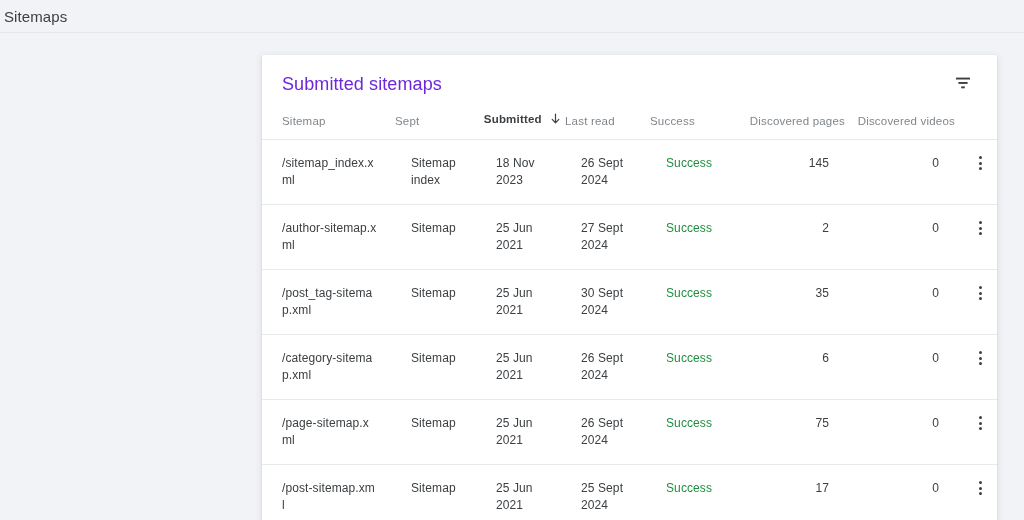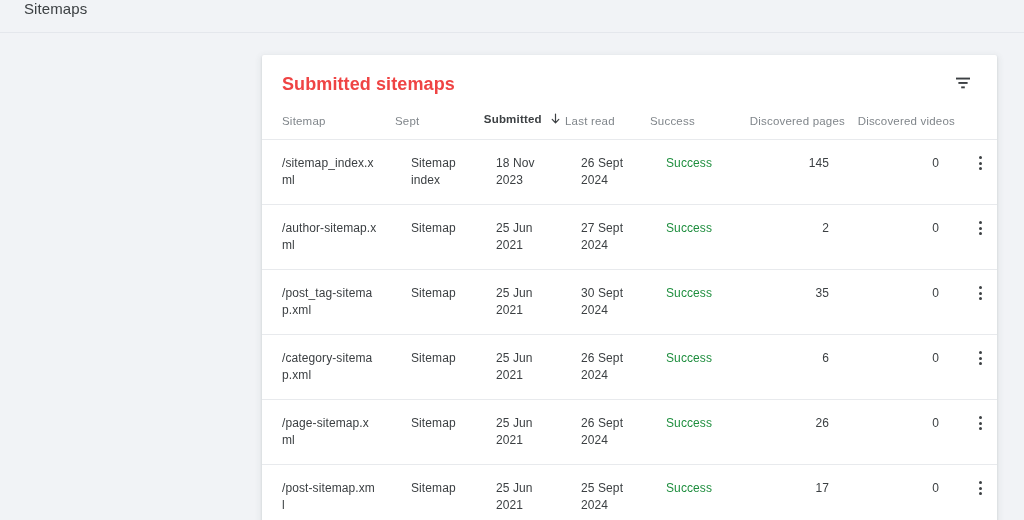--- a/index.html
+++ b/index.html
@@ -16,22 +16,22 @@
     overflow: hidden;
   }
 
   
   .page-header {
     height: 33px;
     box-sizing: border-box;
     background: #f1f3f6;
     border-bottom: 1px solid #e4e7ec;
     display: flex;
-    align-items: flex-start;
-    padding-left: 24px;
+    align-items: center;
+    padding-left: 4px;
   }
   .page-title {
     font-size: 15px;
     color: #3c4043;
     letter-spacing: .1px;
   }
 
   
   .content {
     position: relative;
@@ -53,22 +53,22 @@
   .card-header {
     position: relative;
     height: 58px;
     display: flex;
     align-items: center;
     padding: 0 20px;
     box-sizing: border-box;
   }
   .card-title {
     font-size: 18px;
-    color: #ef4444;
-    font-weight: 700;
+    color: #6d28d9;
+    font-weight: 400;
     letter-spacing: .1px;
   }
   .filter-btn {
     position: absolute;
     right: 20px;
     top: 14px;
     width: 28px;
     height: 28px;
     display: flex;
     align-items: center;
@@ -285,21 +285,21 @@
         <tr>
           <td class="col-sitemap">
             <span class="sitemap-name">/page-sitemap.xml</span>
           </td>
           <td class="col-type">Sitemap</td>
           <td class="col-submitted">25 Jun 2021</td>
           <td class="col-lastread">26 Sept 2024</td>
           <td class="col-status">
             <span class="status-success">Success</span>
           </td>
-          <td class="col-pages num">26</td>
+          <td class="col-pages num">75</td>
           <td class="col-videos num">0</td>
           <td class="col-menu">
             <span class="more-btn"><i></i><i></i><i></i></span>
           </td>
         </tr>
 
         <tr>
           <td class="col-sitemap">
             <span class="sitemap-name">/post-sitemap.xml</span>
           </td>

